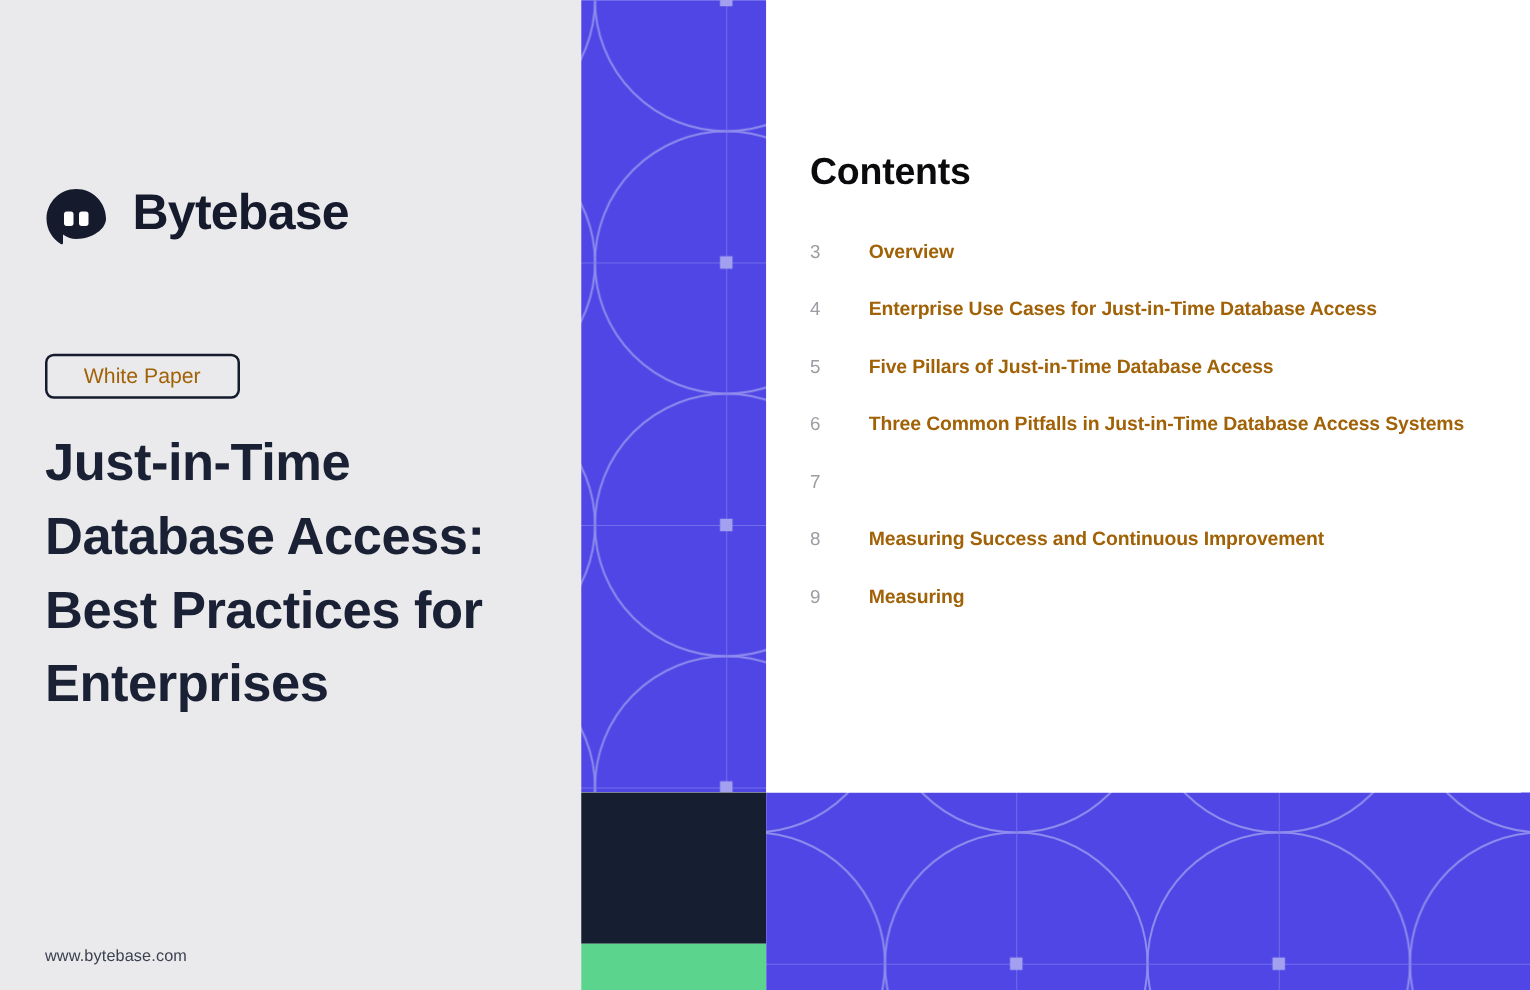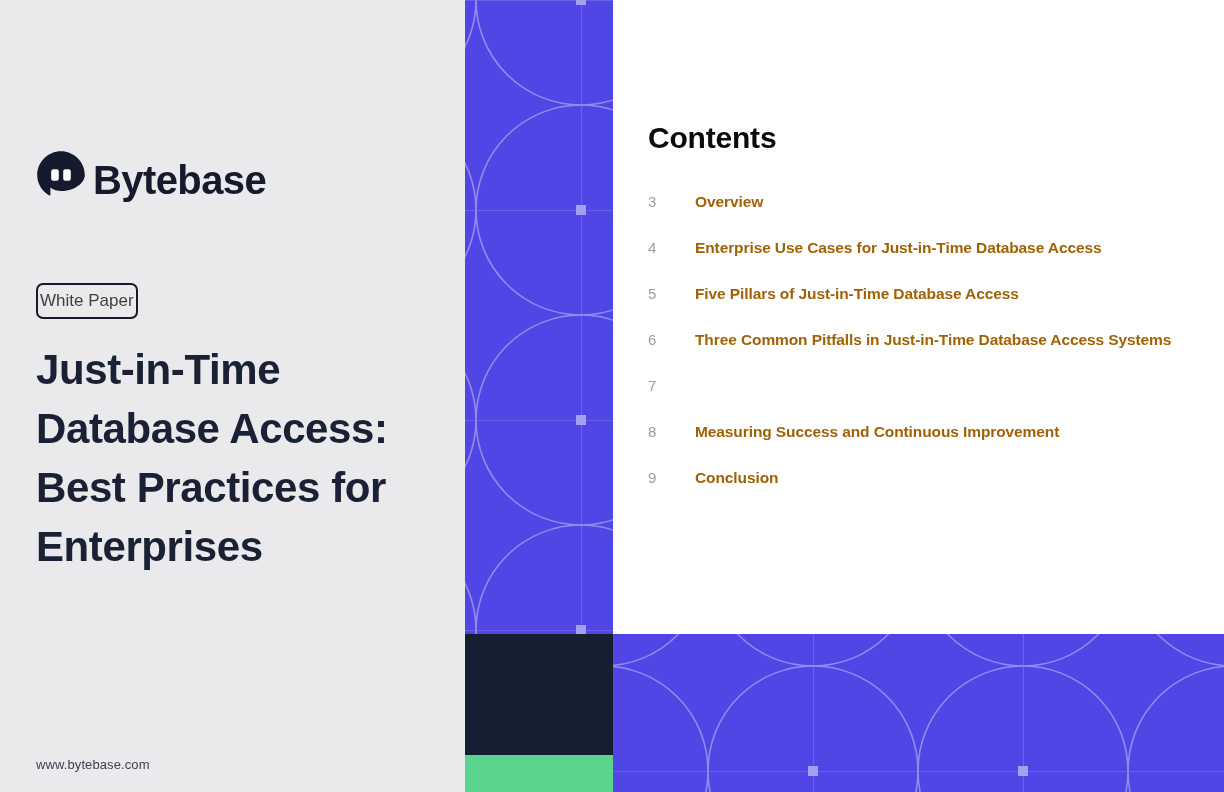--- a/index.html
+++ b/index.html
@@ -30,48 +30,48 @@
     height: 792px;
     background: #eaeaec;
     box-sizing: border-box;
   }
 
   .logo-block {
     position: absolute;
     left: 36px;
     top: 150px;
     display: flex;
-    align-items: flex-end;
-    gap: 7px;
+    align-items: flex-start;
+    gap: 20px;
   }
   .logo-mark {
     width: 50px;
     height: 50px;
     display: block;
     flex: 0 0 auto;
   }
   .logo-wordmark {
     font-size: 40px;
     font-weight: 700;
     letter-spacing: -0.6px;
     color: #151b2c;
     line-height: 1;
   }
 
   .badge {
     position: absolute;
     left: 36px;
     top: 283px;
     display: inline-block;
-    padding: 7px 2px 8px;
+    padding: 7px 29px 8px;
     border: 2px solid #151b2c;
     border-radius: 7px;
     font-size: 17px;
     font-weight: 500;
-    color: #404040;
+    color: #a16207;
     line-height: 1;
     background: transparent;
   }
 
   .cover-title {
     position: absolute;
     left: 36px;
     top: 340px;
     width: 400px;
     margin: 0;
@@ -290,19 +290,19 @@
         <span class="toc-page">7</span>
       </div>
 
       <div class="toc-row">
         <span class="toc-page">8</span>
         <span class="toc-label">Measuring Success and Continuous Improvement</span>
       </div>
 
       <div class="toc-row">
         <span class="toc-page">9</span>
-        <span class="toc-label">Conclusion</span>
+        <span class="toc-label">Measuring</span>
       </div>
 
     </div>
   </div>
 
 </div>
 
 </body></html>

